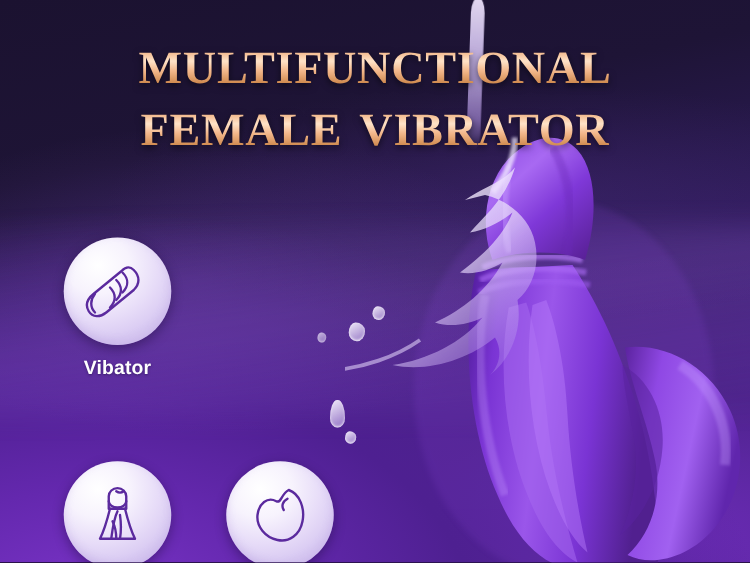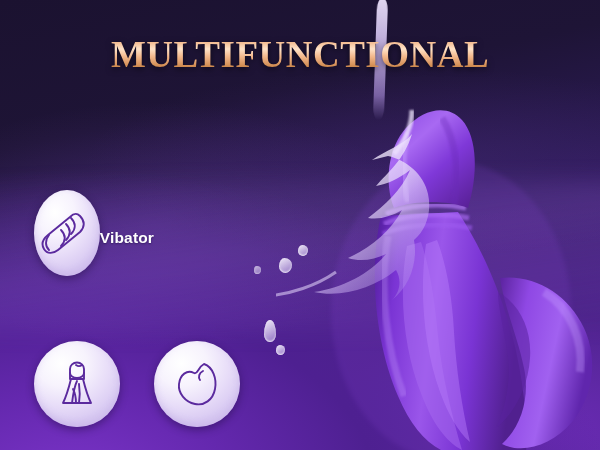--- a/index.html
+++ b/index.html
@@ -121,20 +121,21 @@
     left: 34px;
     top: 190px;
     width: 260px;
     z-index: 7;
   }
   .badge-row { display: flex; }
   .badge-row.r2 { margin-top: 65px; }
   .badge {
     width: 120px;
     display: flex;
+    flex-direction: column;
     align-items: center;
   }
   .badge.wide { width: 140px; }
   .circle {
     width: 86px;
     height: 86px;
     border-radius: 50%;
     background:
       radial-gradient(78% 70% at 32% 26%, #ffffff 0%, #f7f3fd 38%, #e7dcf8 72%, #d8c9f2 100%);
     box-shadow: 0 3px 9px rgba(20,8,45,0.40), inset 0 -3px 7px rgba(168,142,214,0.30);
@@ -245,20 +246,21 @@
   </svg>
 
   <div class="drop" style="left:279px; top:258px; width:13px; height:15px;"></div>
   <div class="drop" style="left:298px; top:245px; width:10px; height:11px;"></div>
   <div class="drop" style="left:264px; top:320px; width:12px; height:22px; border-radius:50% 50% 50% 50%/68% 68% 36% 36%;"></div>
   <div class="drop" style="left:276px; top:345px; width:9px; height:10px;"></div>
   <div class="drop" style="left:254px; top:266px; width:7px; height:8px; opacity:.75;"></div>
 
   <div class="title-wrap">
     <span class="title-line l1">Multifunctional</span>
+    <span class="title-line l2">Female Vibrator</span>
   </div>
 
   <div class="badges">
 
     <div class="badge-row r1">
 
       <div class="badge">
         <div class="circle">
           <svg width="54" height="54" viewBox="0 0 54 54" fill="none" stroke="#5b2a9e" stroke-width="1.9" stroke-linecap="round" stroke-linejoin="round">
             <path d="M40 10 C 45 15, 45 21, 40 26 L 18 44 C 13 48, 7 48, 4 43 C 1 38, 3 33, 8 29 L 30 11 C 34 7, 37 7, 40 10 Z"></path>

